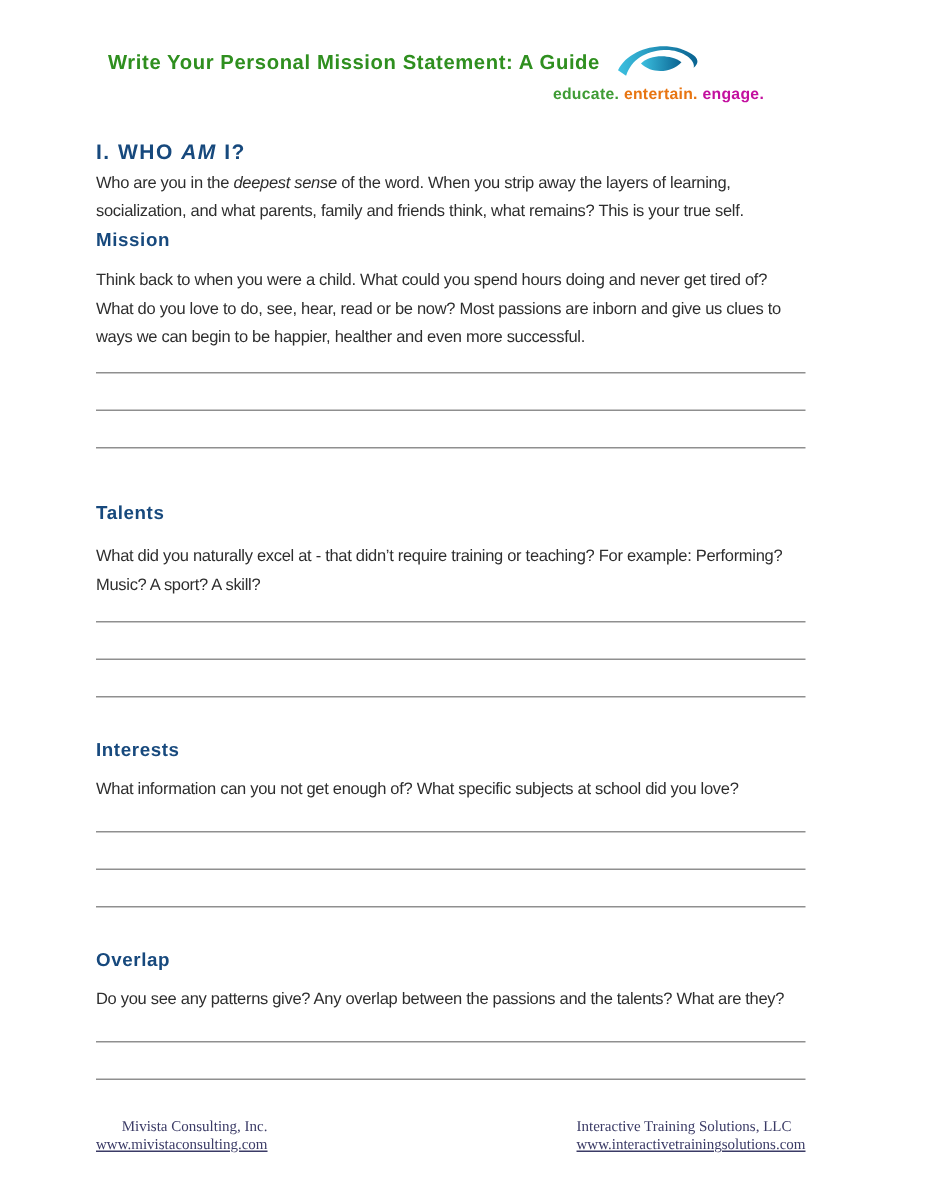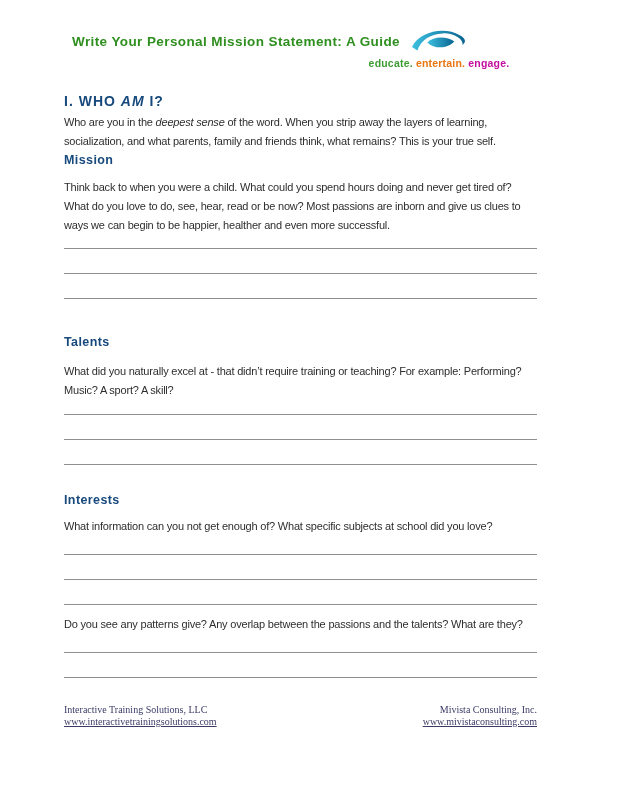--- a/index.html
+++ b/index.html
@@ -118,31 +118,32 @@
     </div>
 
     <h2 class="h-interests">Interests</h2>
     <p class="p-interests">What information can you not get enough of? What specific subjects at school did you love?</p>
     <div class="rules rules-interests">
       <div class="rule"></div>
       <div class="rule"></div>
       <div class="rule"></div>
     </div>
 
+    <h2 class="h-overlap">Overlap</h2>
     <p class="p-overlap">Do you see any patterns give? Any overlap between the passions and the talents? What are they?</p>
     <div class="rules rules-overlap">
       <div class="rule"></div>
       <div class="rule"></div>
     </div>
 
     <div class="footer">
+      <div class="fcol right">
+        <div>Mivista Consulting, Inc.</div>
+        <a class="flink">www.mivistaconsulting.com</a>
+      </div>
       <div class="fcol left">
         <div>Interactive Training Solutions, LLC</div>
         <a class="flink">www.interactivetrainingsolutions.com</a>
-      </div>
-      <div class="fcol right">
-        <div>Mivista Consulting, Inc.</div>
-        <a class="flink">www.mivistaconsulting.com</a>
       </div>
     </div>
 
   </main>
 </div>
 
 </body></html>

